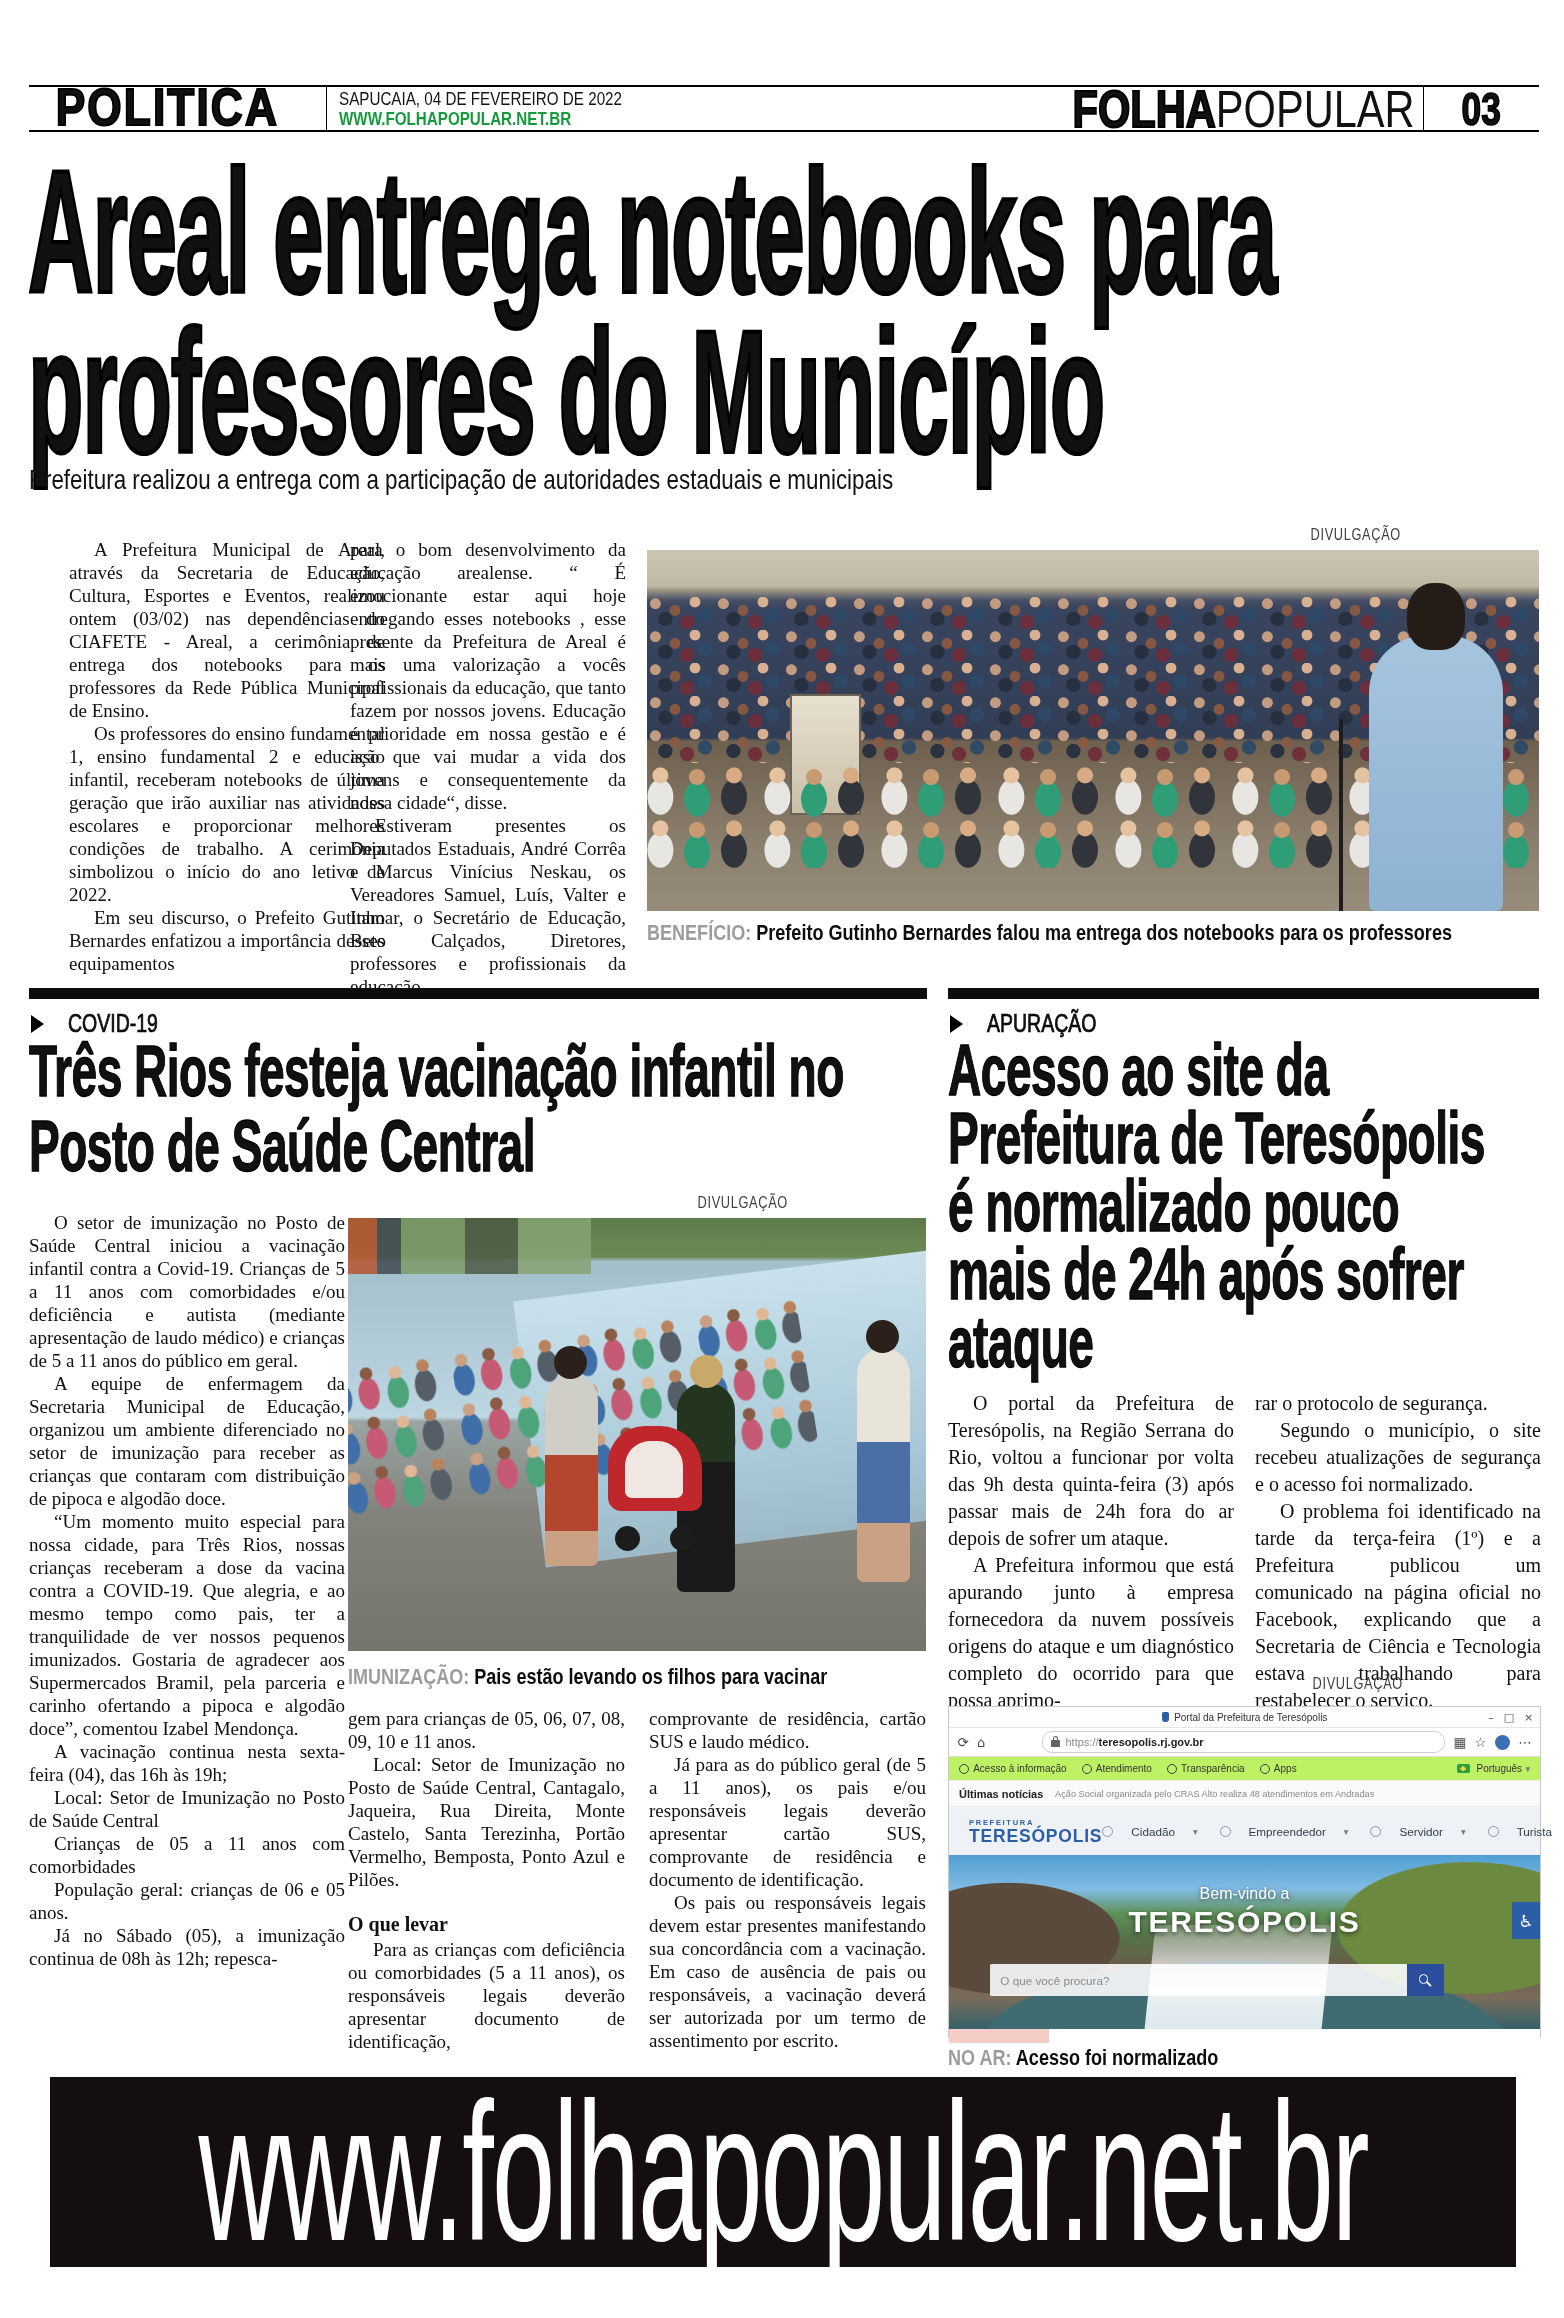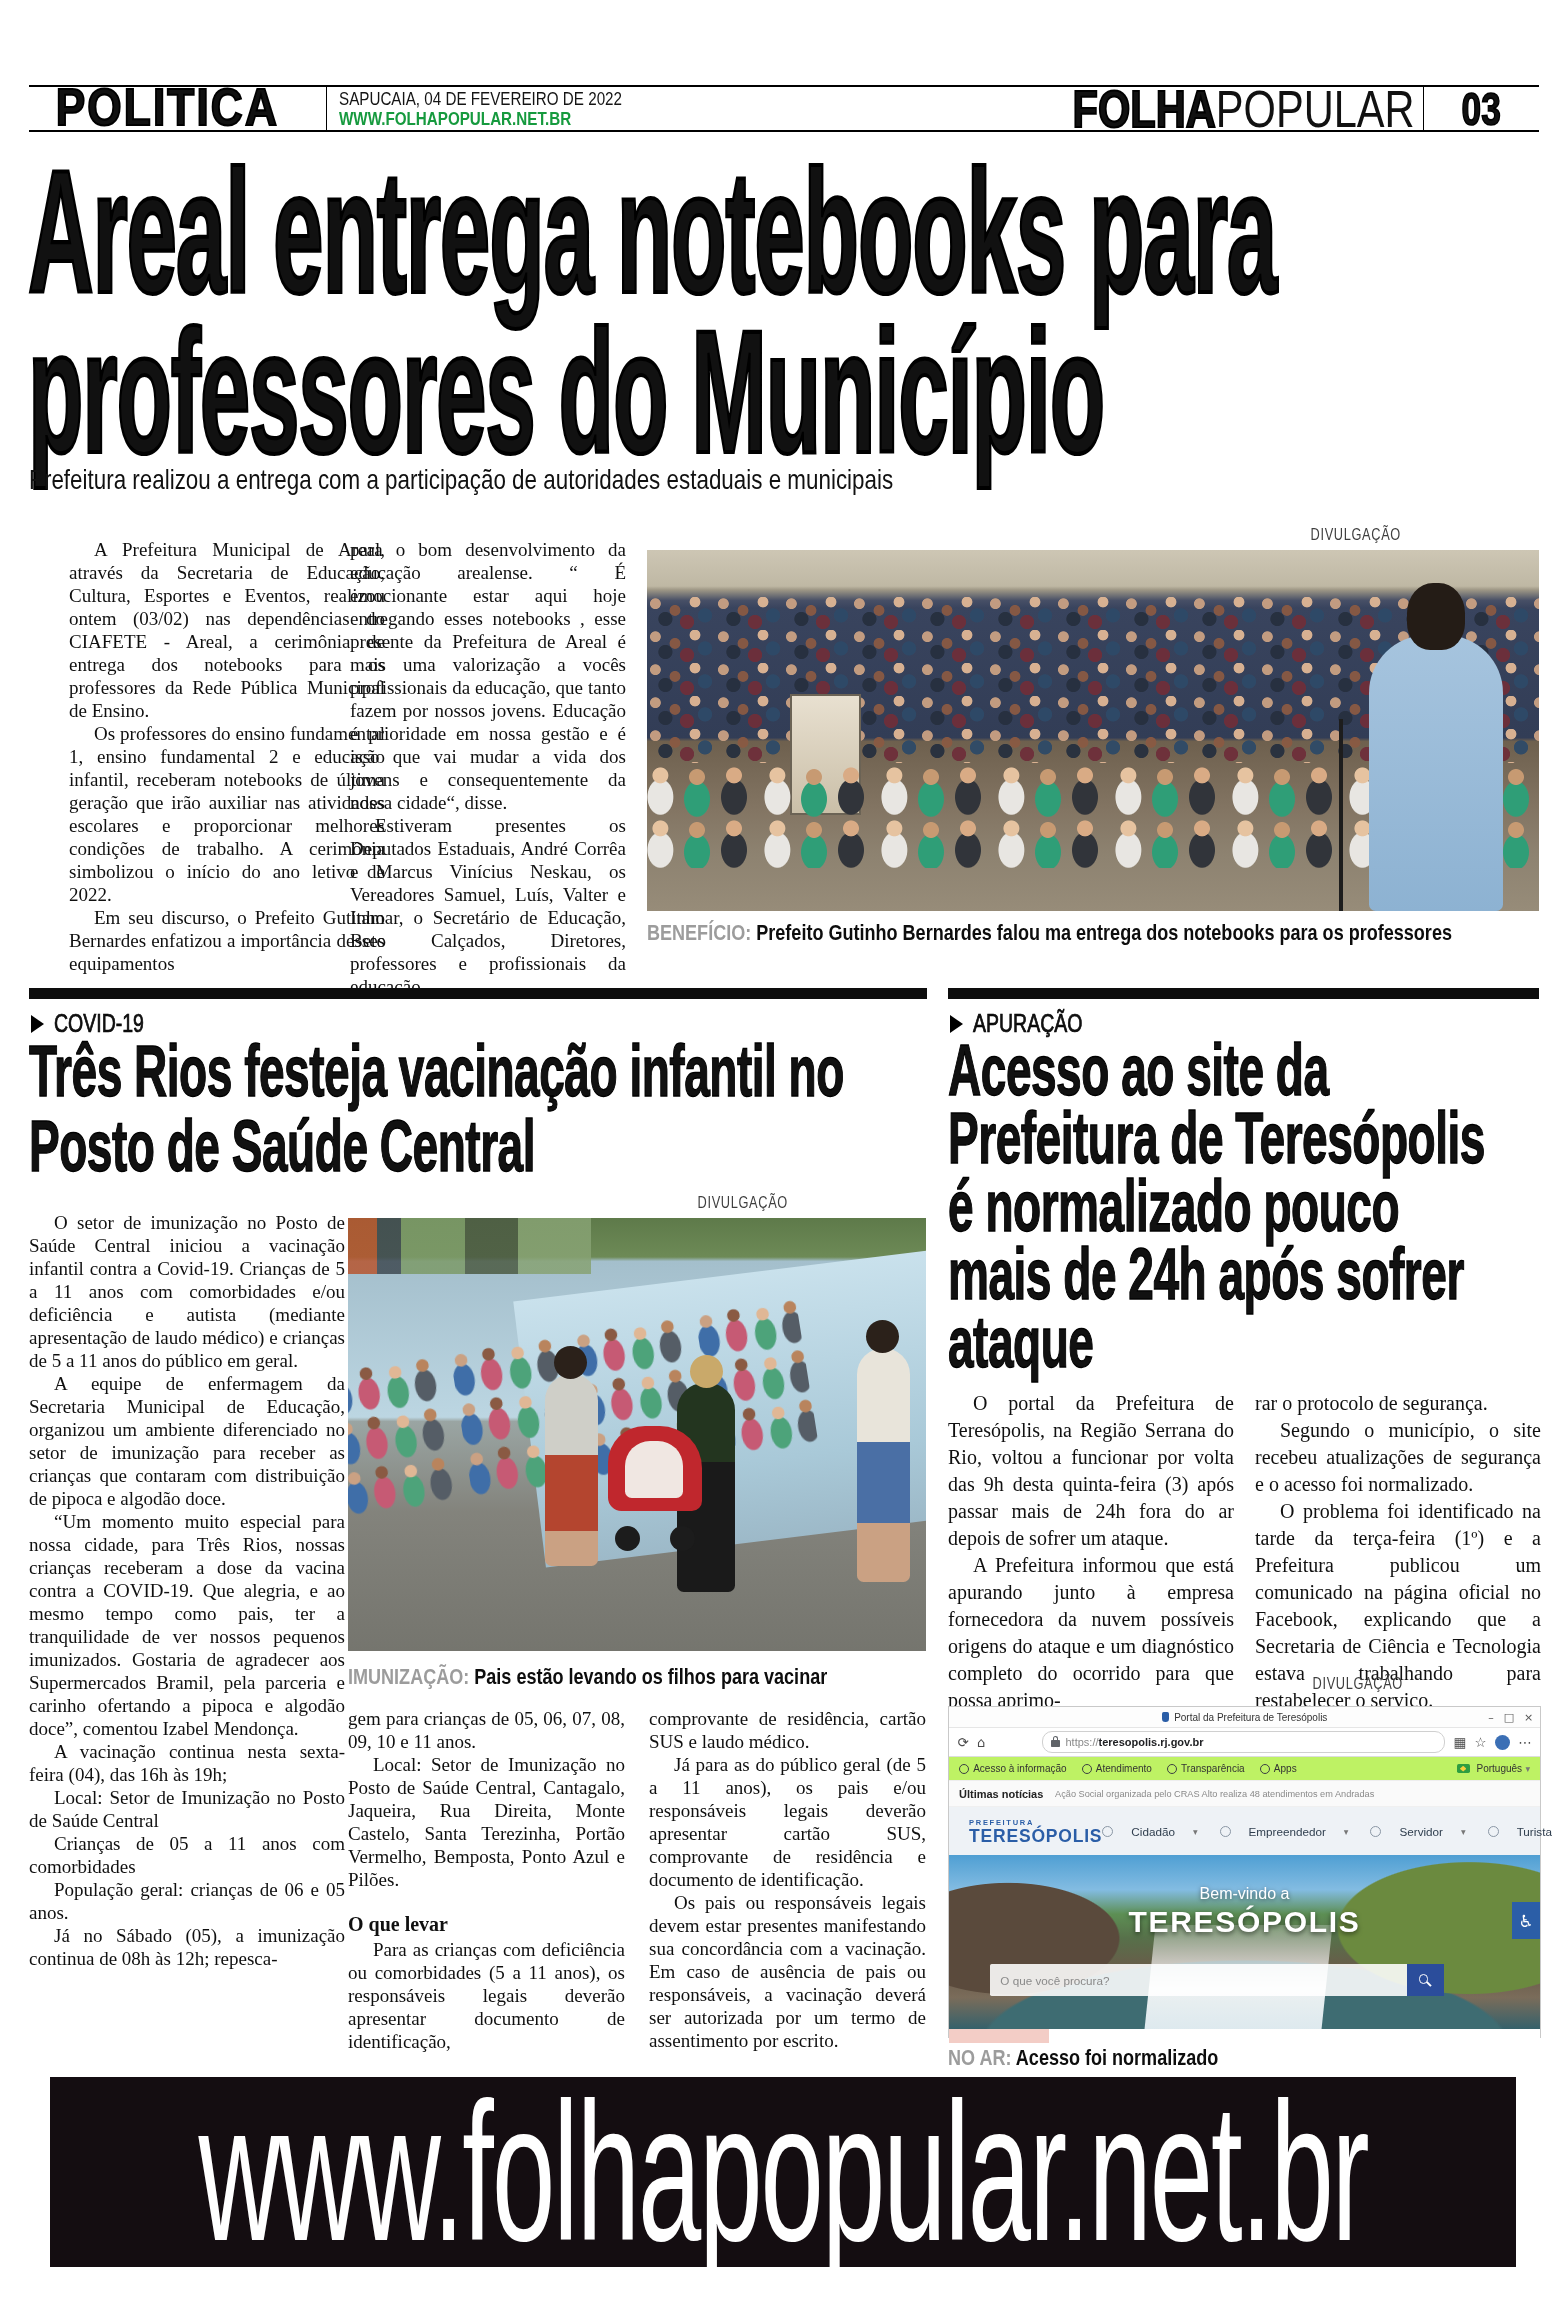--- a/index.html
+++ b/index.html
@@ -47,21 +47,21 @@
   
   .credit{position:absolute;font-size:16px;color:#3f3f3f;}
   .credit .cxr{transform:scaleX(.8);letter-spacing:0.8px;}
   .cap{position:absolute;font-size:22px;font-weight:700;white-space:nowrap;}
   .cap .cx{transform:scaleX(.82);}
   .cap-label{color:#9c9c9c;}
   .cap-text{color:#0d0d0d;}
 
   
   .bar{position:absolute;height:11px;background:#0d0d0d;}
-  .kick{position:absolute;display:flex;align-items:center;gap:10px;}
+  .kick{position:absolute;display:flex;align-items:center;gap:24px;}
   .kick .tri{width:0;height:0;border-left:13.4px solid #000;border-top:9.2px solid transparent;border-bottom:9.2px solid transparent;}
   .kick .ktxt{font-size:25px;transform:scaleX(.78);transform-origin:0 50%;white-space:nowrap;-webkit-text-stroke:0.7px #000;}
   .hl2{position:absolute;}
   .hl2 .ln{font-weight:700;font-size:72px;line-height:75px;letter-spacing:-0.8px;
            transform:scaleX(.64);transform-origin:0 0;white-space:nowrap;-webkit-text-stroke:1.3px #000;}
   .hl2.tight .ln{line-height:68px;}
 
   
   .photo1{position:absolute;left:647px;top:550px;width:892px;height:361px;overflow:hidden;
     background:linear-gradient(180deg,#cdc6b4 0%,#bfb8a4 10%,#9f9886 11%,#474f66 14%,

